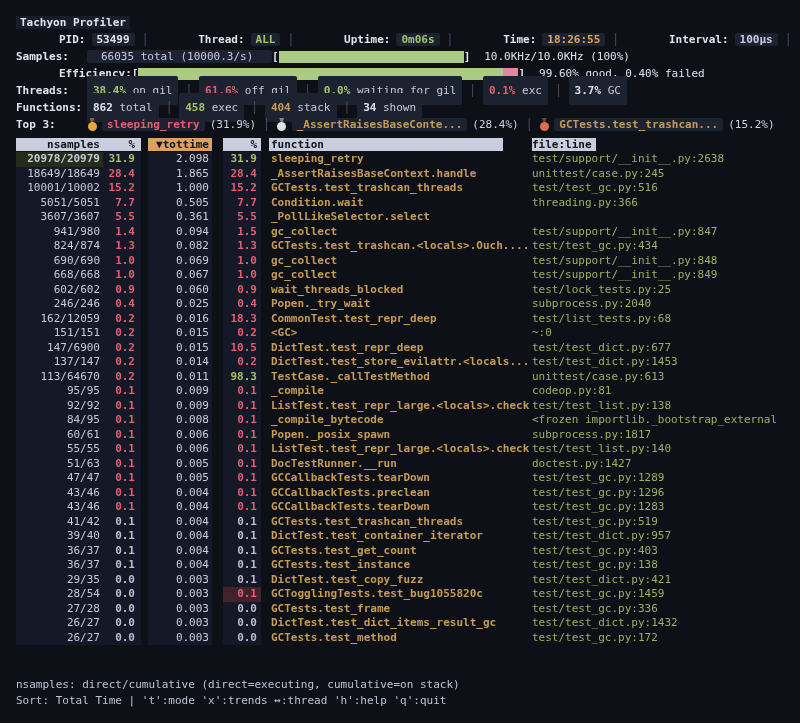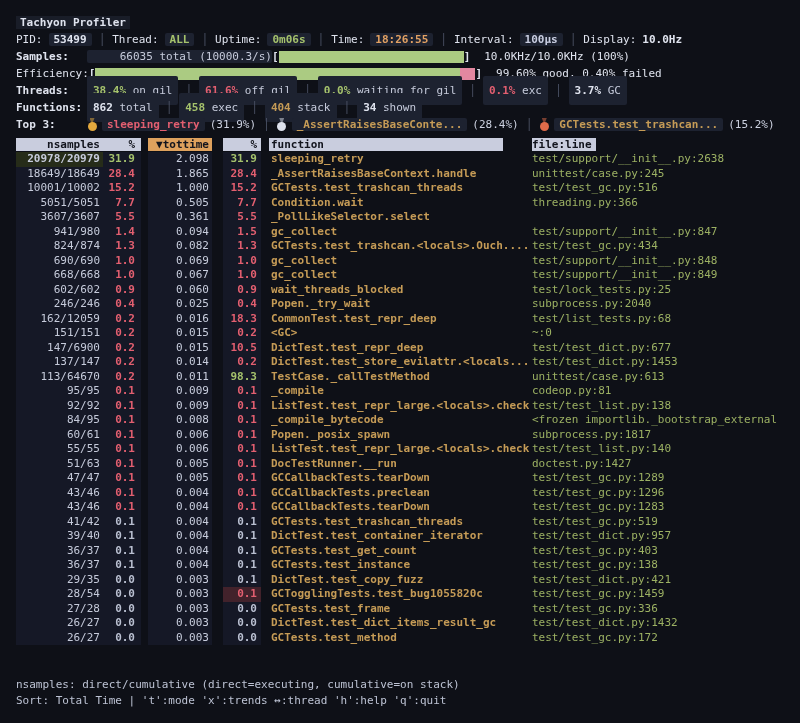--- a/index.html
+++ b/index.html
@@ -9,35 +9,35 @@
     font-family:"DejaVu Sans Mono",monospace;
     font-size:11px;
   }
   .wrap{padding:14px 0 0 16px;}
   
   .hline{height:17px;display:flex;align-items:center;white-space:pre;}
   .hlabel{display:inline-block;width:71px;font-weight:bold;color:#dfe3ee;flex:none;}
   .title-chip{background:#191d28;padding:0 4px;font-weight:bold;color:#dfe3ee;}
   .chip{background:#1d2230;padding:0 5px;border-radius:2px;}
   .sep{color:#4c5366;margin:0 7px;font-weight:bold;}
-  .plabel{font-weight:normal;color:#dfe3ee;margin-right:6px;}
+  .plabel{font-weight:bold;color:#dfe3ee;margin-right:6px;margin-left:43px;}
   .pv{font-weight:bold;}
   .w{color:#dfe3ee}.g{color:#a5c26c}.r{color:#e35f70}.o{color:#e2a163}.lav{color:#c8cde0}
   .d{color:#b9bfd0}
   .plain{color:#c6cbdb;font-weight:normal;}
   .bold{font-weight:bold;}
   
   .bracket{color:#dfe3ee;font-weight:bold;}
   .bar{display:inline-flex;height:12px;align-self:center;}
   .bar-samples{width:185px;}
   .bar-eff{width:380px;}
   .bar .fill{background:#abcb82;height:100%;}
   .bar .fail{background:#e387a0;height:100%;width:15px;flex:none;}
   .after-bar{margin-left:14px;}
-  .samples-chip{display:inline-block;width:185px;box-sizing:border-box;padding-left:14px;background:#1d2230;border-radius:2px;text-align:right;}
+  .samples-chip{display:inline-block;width:185px;box-sizing:border-box;padding-left:14px;background:#1d2230;border-radius:2px;}
   
   .seg{background:#1d2230;padding:8px 6px;border-radius:2px;}
   .seg .num{font-weight:bold;}
   
   .medal{position:relative;width:10px;height:13px;display:inline-block;margin-right:5px;flex:none;}
   .medal::before{content:"";position:absolute;top:0;left:2.5px;width:5px;height:6.5px;background:currentColor;opacity:.5;
     clip-path:polygon(0 0,100% 0,50% 100%);}
   .medal::after{content:"";position:absolute;bottom:0;left:.5px;width:9px;height:9px;border-radius:50%;background:currentColor;}
   .t3name{font-weight:bold;}
   .t3pct{color:#ccd1e0;margin-left:5px;}

